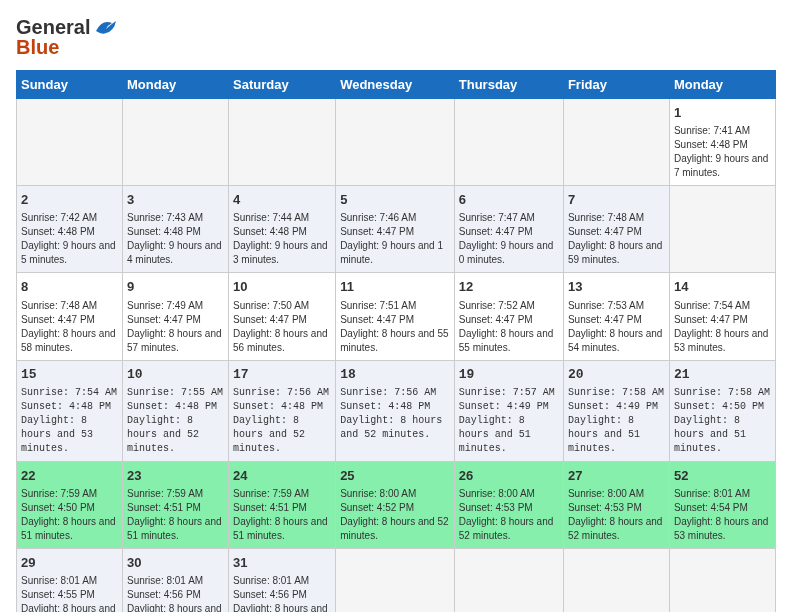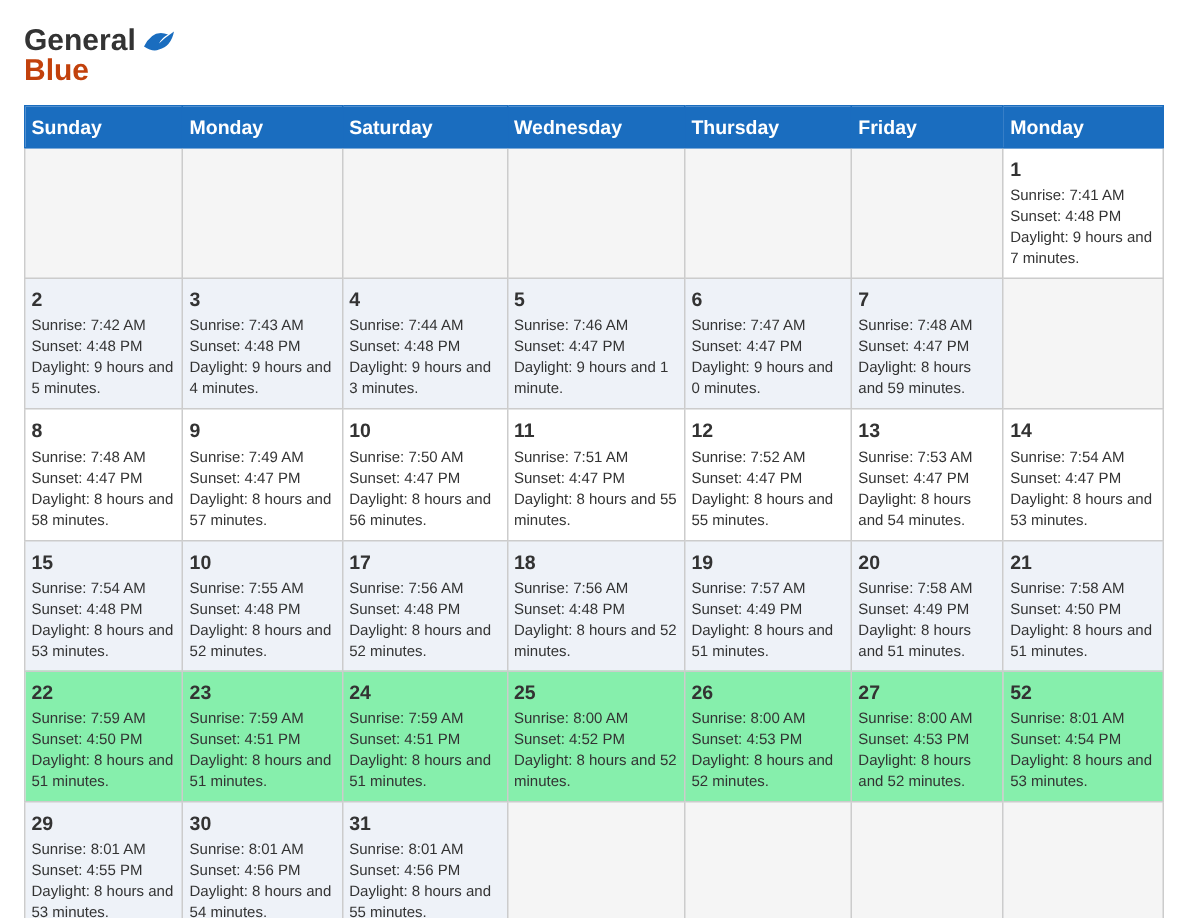--- a/index.html
+++ b/index.html
@@ -174,21 +174,21 @@
         </td>
         <td>
           <span class="day-num">13</span>
           <div class="cell-info">Sunrise: 7:53 AM<br>Sunset: 4:47 PM<br>Daylight: 8 hours and 54 minutes.</div>
         </td>
         <td>
           <span class="day-num">14</span>
           <div class="cell-info">Sunrise: 7:54 AM<br>Sunset: 4:47 PM<br>Daylight: 8 hours and 53 minutes.</div>
         </td>
       </tr>
-      <tr style="background: rgb(238, 242, 248);">
+      <tr style="background: rgb(238, 242, 248); font-family: Liberation Mono, monospace;">
         <td>
           <span class="day-num">15</span>
           <div class="cell-info">Sunrise: 7:54 AM<br>Sunset: 4:48 PM<br>Daylight: 8 hours and 53 minutes.</div>
         </td>
         <td>
           <span class="day-num">10</span>
           <div class="cell-info">Sunrise: 7:55 AM<br>Sunset: 4:48 PM<br>Daylight: 8 hours and 52 minutes.</div>
         </td>
         <td>
           <span class="day-num">17</span>

